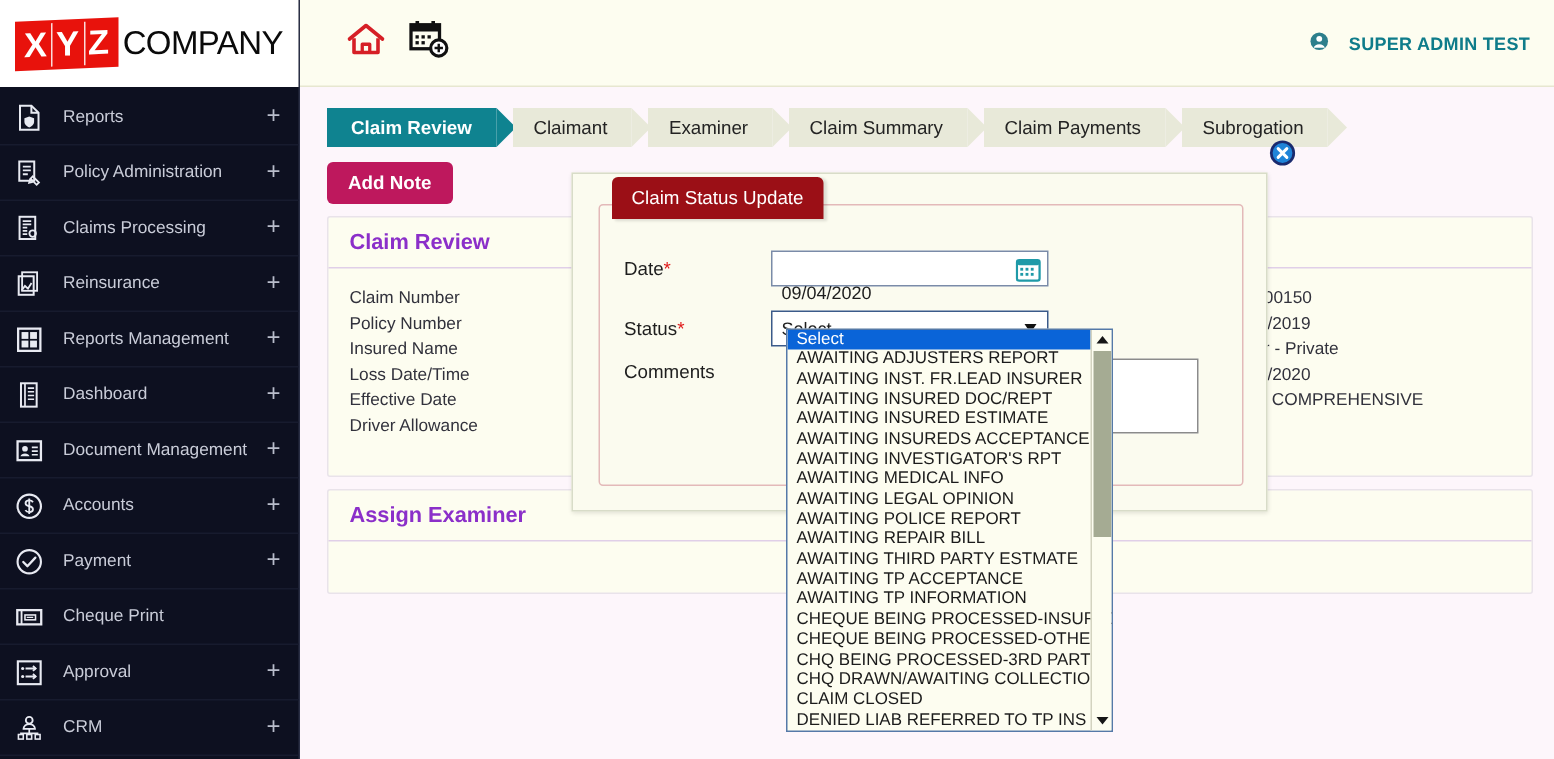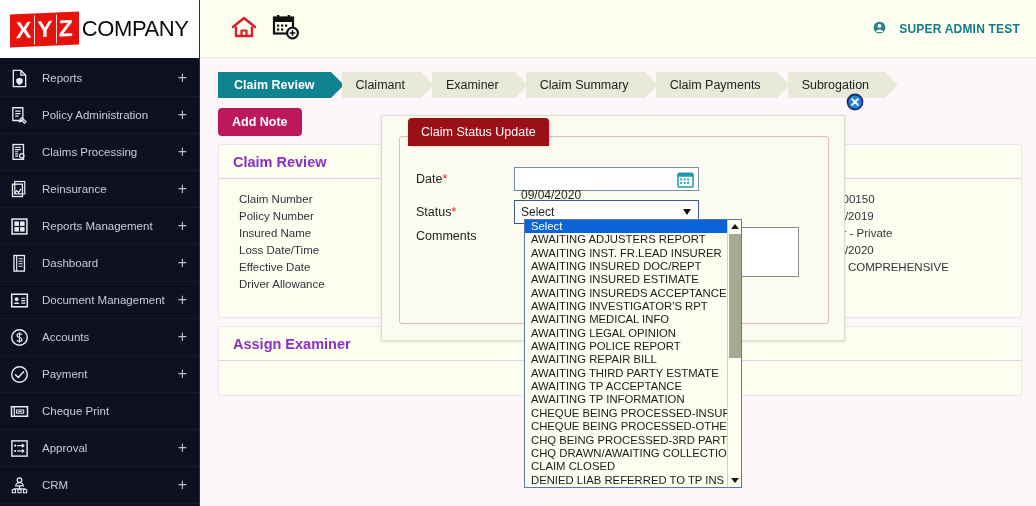--- a/index.html
+++ b/index.html
@@ -102,21 +102,21 @@
   }
   .panel-head {
     padding: 9px 14px 8px; border-bottom: 1px solid #e0cfe8;
     color: #8b2fc9; font-weight: bold; font-size: 14.5px;
   }
   .panel-body { padding: 12px 14px; position: relative; }
 
   
   #claim-review-body { min-height: 138px; }
   .cr-grid { display: flex; font-size: 11.5px; color: #32323c; }
-  .cr-col-labels { width: 180px; margin-left: 6px; }
+  .cr-col-labels { width: 180px; }
   .cr-col-values-right { margin-left: auto; width: 190px; }
   .cr-line { height: 17px; line-height: 17px; white-space: nowrap; }
   .cr-col-values-right .cr-line { color: #32323c; }
 
   
   .cs-row {
     display: flex; align-items: center; height: 48px; padding: 0 4px;
     font-size: 11.5px;
   }
   .cs-label { width: 132px; font-weight: bold; color: #2b2b33; }
@@ -156,31 +156,31 @@
     position: relative; width: 185px; height: 24px;
     border: 1px solid #7a8ba8; background: #ffffff; display: flex; align-items: center;
   }
   #date-input {
     border: none; outline: none; width: 152px; height: 22px; padding: 0 4px 0 6px;
     font-size: 12px; font-family: "Liberation Sans", sans-serif; color: #1e1e1e;
     background: transparent;
     margin-top: 32px;
   }
   #cal-icon { position: absolute; right: 4px; top: 3px; cursor: pointer; }
-  #status-row { margin-top: 9px; }
+  #status-row { margin-top: 16px; }
   #status-select-box {
     position: relative; width: 185px; height: 24px;
     border: 1px solid #3b5a8a; background: #ffffff;
     display: flex; align-items: center; padding: 0 6px; font-size: 12px; color: #1e1e1e;
     cursor: pointer;
   }
   #status-caret { position: absolute; right: 7px; top: 8px; width: 0; height: 0;
     border-left: 4px solid transparent; border-right: 4px solid transparent;
     border-top: 6px solid #101010; }
-  #comments-row { margin-top: 3px; align-items: flex-start; }
+  #comments-row { margin-top: 8px; align-items: flex-start; }
   #comments-area {
     width: 102px; height: 50px; border: 1px solid #8b8b8b; background: #ffffff;
     resize: none; font-family: "Liberation Sans", sans-serif; font-size: 12px;
     margin-left: 183px;
   }
   #comments-row .form-label { padding-top: 2px; }
 
   
   #dropdown {
     position: absolute; left: 516px; top: 219px; width: 218px; height: 269px;

